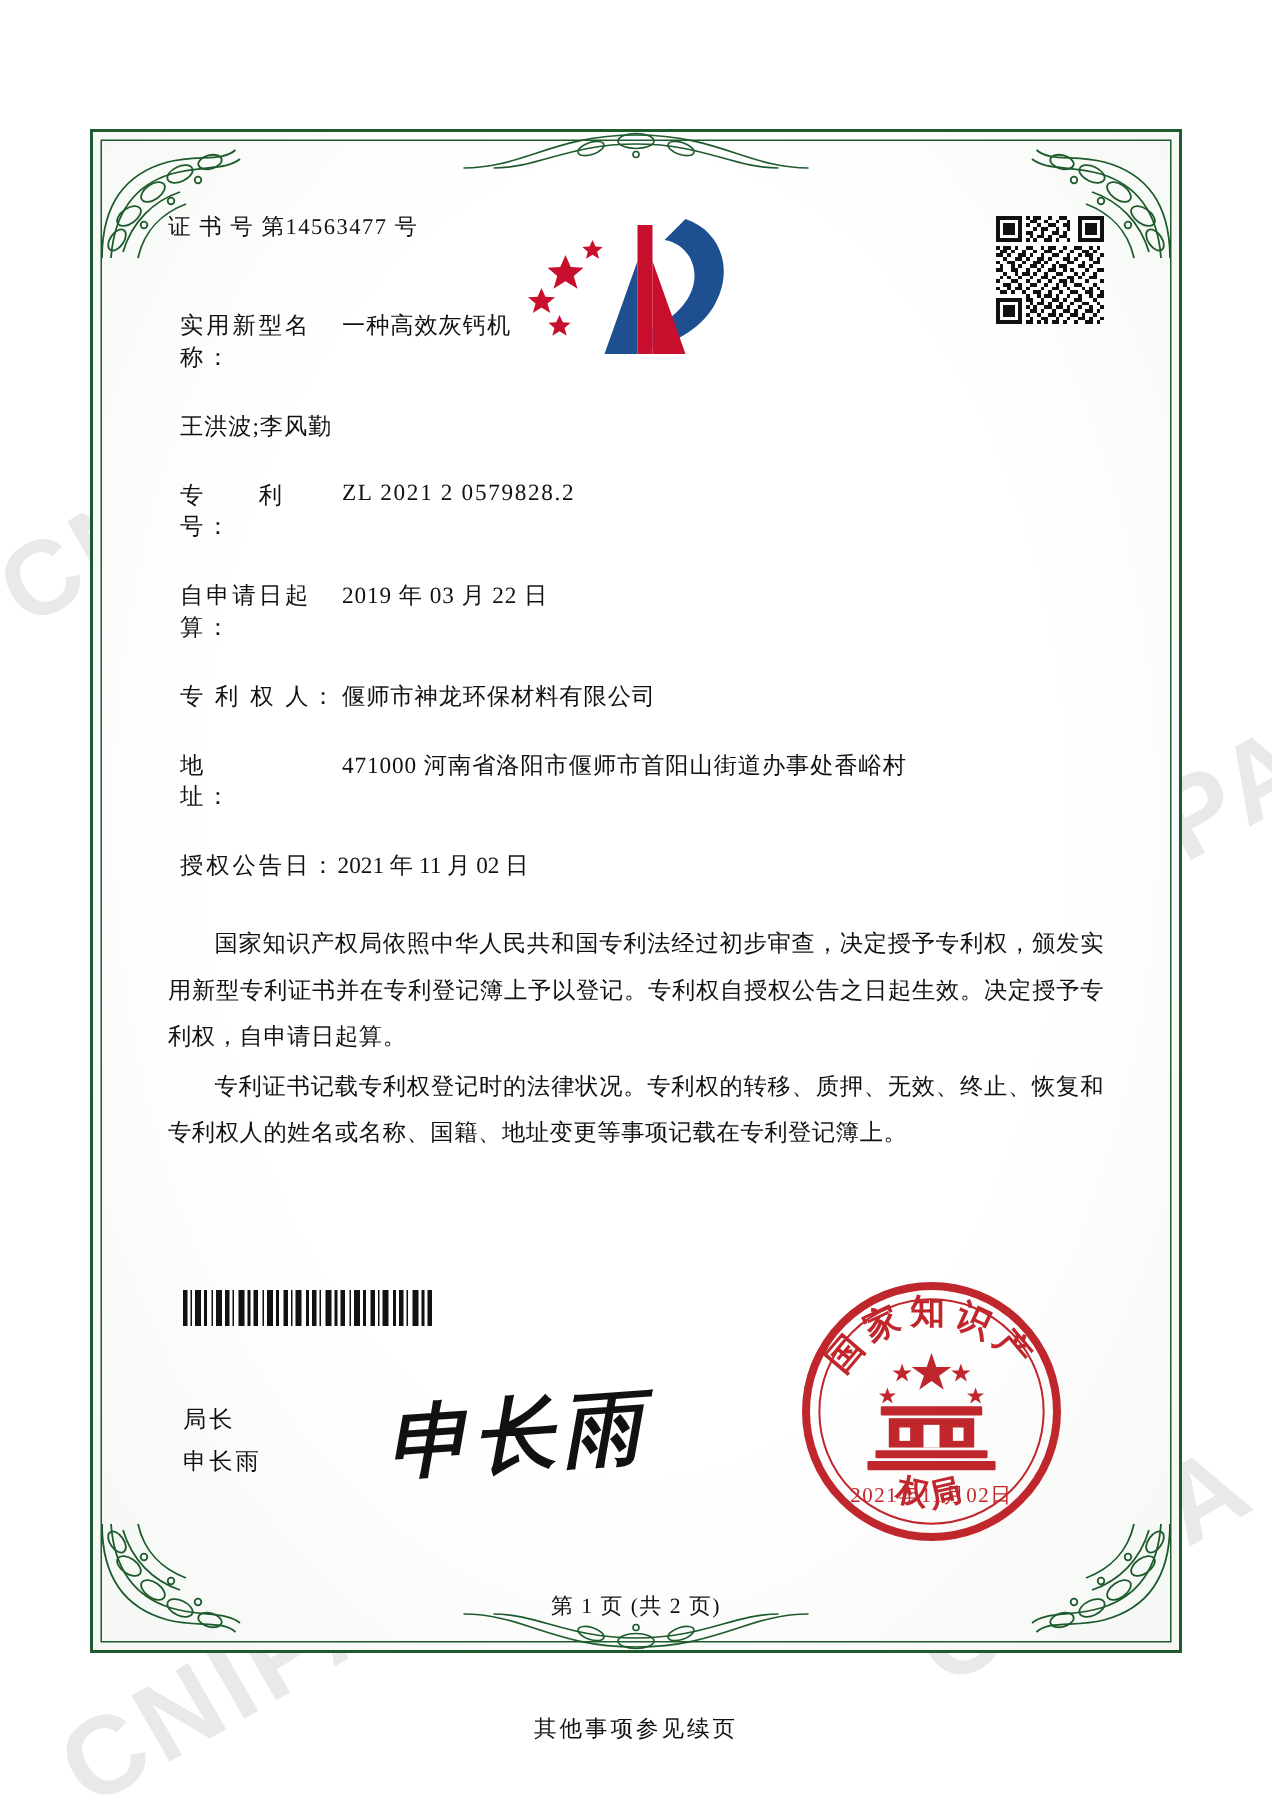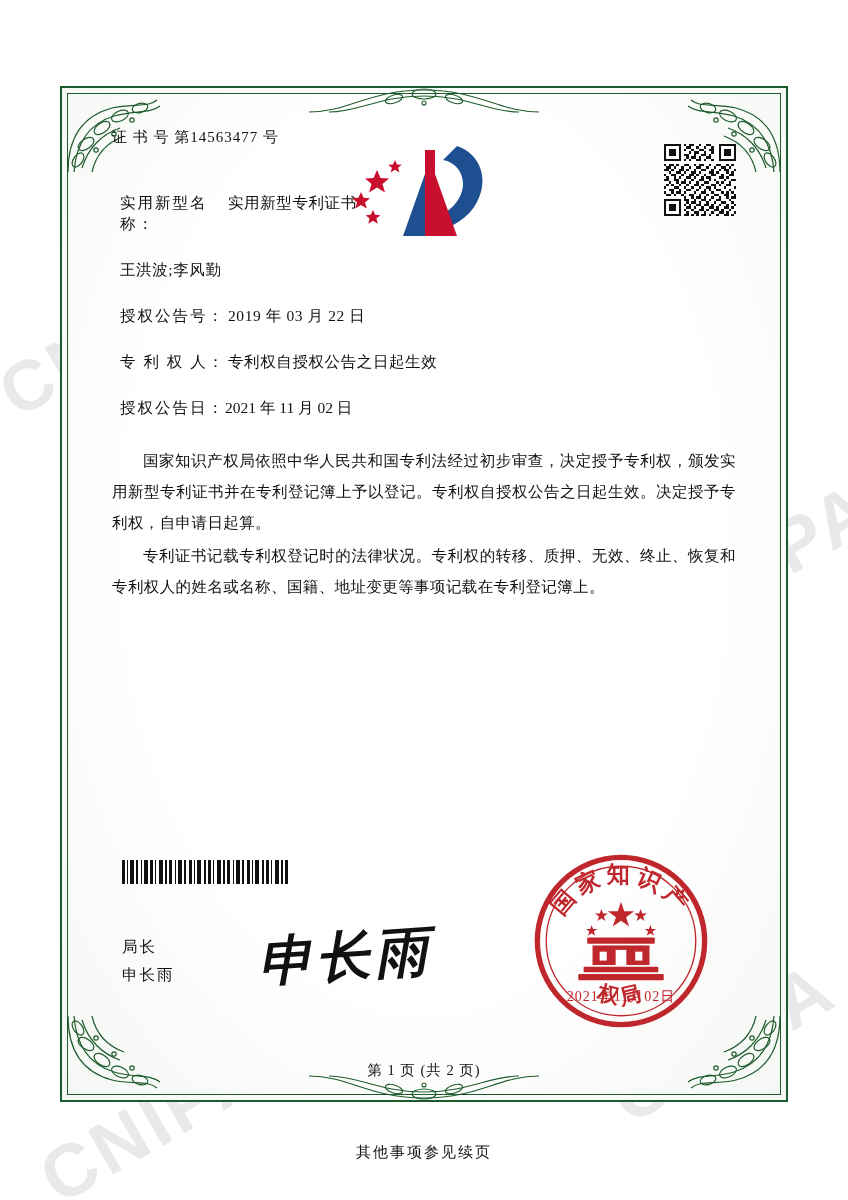--- a/index.html
+++ b/index.html
@@ -86,20 +86,21 @@
     position: absolute;
     left: 0; right: 0; top: 0; bottom: 0;
     padding: 42px 52px 0 52px;
     box-sizing: border-box;
   }
 
   .cert-no {
     font-size: 15px;
     letter-spacing: 1px;
     color: #111;
+    margin-top: 14px;
   }
 
   
   .logo {
     position: absolute;
     left: 50%;
     transform: translateX(-50%);
     top: 54px;
     width: 170px;
     height: 108px;
@@ -591,32 +592,40 @@
             <rect x="24" y="28" width="2" height="1"></rect>
             <rect x="27" y="28" width="1" height="1"></rect>
         </g>
       </svg>
     </div>
 
 
     <div class="fields">
       <div class="field">
         <span class="lbl">实用新型名称：</span>
-        <span class="val">实用新型专利证书</span>
+        <span class="val">一种高效灰钙机</span>
       </div>
       <div class="field">
         <span class="val">王洪波;李风勤</span>
       </div>
       <div class="field">
-        <span class="lbl">授权公告号：</span>
+        <span class="lbl">专　　利　号：</span>
+        <span class="val mono">ZL 2021 2 0579828.2</span>
+      </div>
+      <div class="field">
+        <span class="lbl">自申请日起算：</span>
         <span class="val">2019 年 03 月 22 日</span>
       </div>
       <div class="field">
         <span class="lbl">专 利 权 人：</span>
-        <span class="val">专利权自授权公告之日起生效</span>
+        <span class="val">偃师市神龙环保材料有限公司</span>
+      </div>
+      <div class="field">
+        <span class="lbl">地　　　　址：</span>
+        <span class="val">471000 河南省洛阳市偃师市首阳山街道办事处香峪村</span>
       </div>
 
       <div class="field-inline2">
         <span class="lbl2">授权公告日：</span>
         <span class="val">2021 年 11 月 02 日</span>
       </div>
     </div>
 
     <div class="paras">
       <p>国家知识产权局依照中华人民共和国专利法经过初步审查，决定授予专利权，颁发实用新型专利证书并在专利登记簿上予以登记。专利权自授权公告之日起生效。决定授予专利权，自申请日起算。</p>

